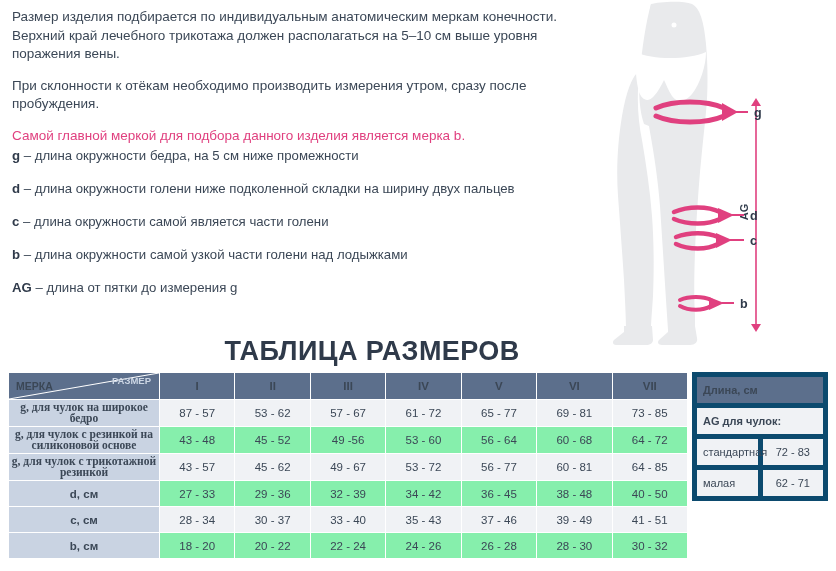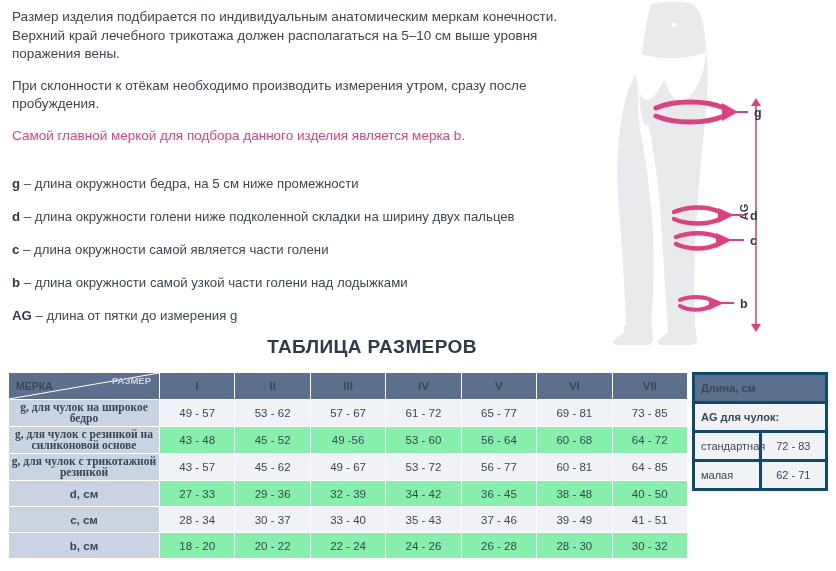--- a/index.html
+++ b/index.html
@@ -31,21 +31,21 @@
   .para {
     font-size: 13.5px;
     line-height: 18.5px;
     color: #3b4756;
     margin-bottom: 13px;
   }
   .para-accent {
     font-size: 13.5px;
     line-height: 18px;
     color: #e0407f;
-    margin-bottom: 30px;
+    margin-bottom: 2px;
   }
   .legend-row {
     font-size: 13.2px;
     line-height: 17px;
     color: #3b4756;
     margin-bottom: 16px;
   }
   .legend-row .key {
     font-weight: bold;
     color: #2f3a4a;
@@ -60,21 +60,21 @@
     height: 345px;
   }
 
   
   .table-title {
     position: absolute;
     left: 0;
     top: 336px;
     width: 744px;
     text-align: center;
-    font-size: 19px;
+    font-size: 27px;
     font-weight: bold;
     letter-spacing: 0.4px;
     color: #2f3a4a;
   }
 
   
   .main-table {
     position: absolute;
     left: 8px;
     top: 372px;
@@ -155,21 +155,21 @@
   
   .ag-table {
     position: absolute;
     left: 692px;
     top: 372px;
     width: 136px;
     border-collapse: collapse;
     table-layout: fixed;
   }
   .ag-table td {
-    border: 3px solid #0c4a6e;
+    border: 5px solid #0c4a6e;
     font-size: 11px;
     color: #3b4756;
     padding: 0 6px;
     height: 26px;
     vertical-align: middle;
   }
   .ag-hdr {
     background: #5c6f8c;
     color: #ffffff;
     font-weight: bold;
@@ -306,21 +306,21 @@
         <td class="hdr">II</td>
         <td class="hdr">III</td>
         <td class="hdr">IV</td>
         <td class="hdr">V</td>
         <td class="hdr">VI</td>
         <td class="hdr">VII</td>
       </tr>
 
       <tr class="r-g1">
         <td class="rowlabel">g, для чулок на широкое бедро</td>
-        <td class="cell">49 - 57</td>
+        <td class="cell">87 - 57</td>
         <td class="cell">53 - 62</td>
         <td class="cell">57 - 67</td>
         <td class="cell">61 - 72</td>
         <td class="cell">65 - 77</td>
         <td class="cell">69 - 81</td>
         <td class="cell">73 - 85</td>
       </tr>
 
       <tr class="r-g2">
         <td class="rowlabel">g, для чулок с  резинкой на силиконовой основе</td>

